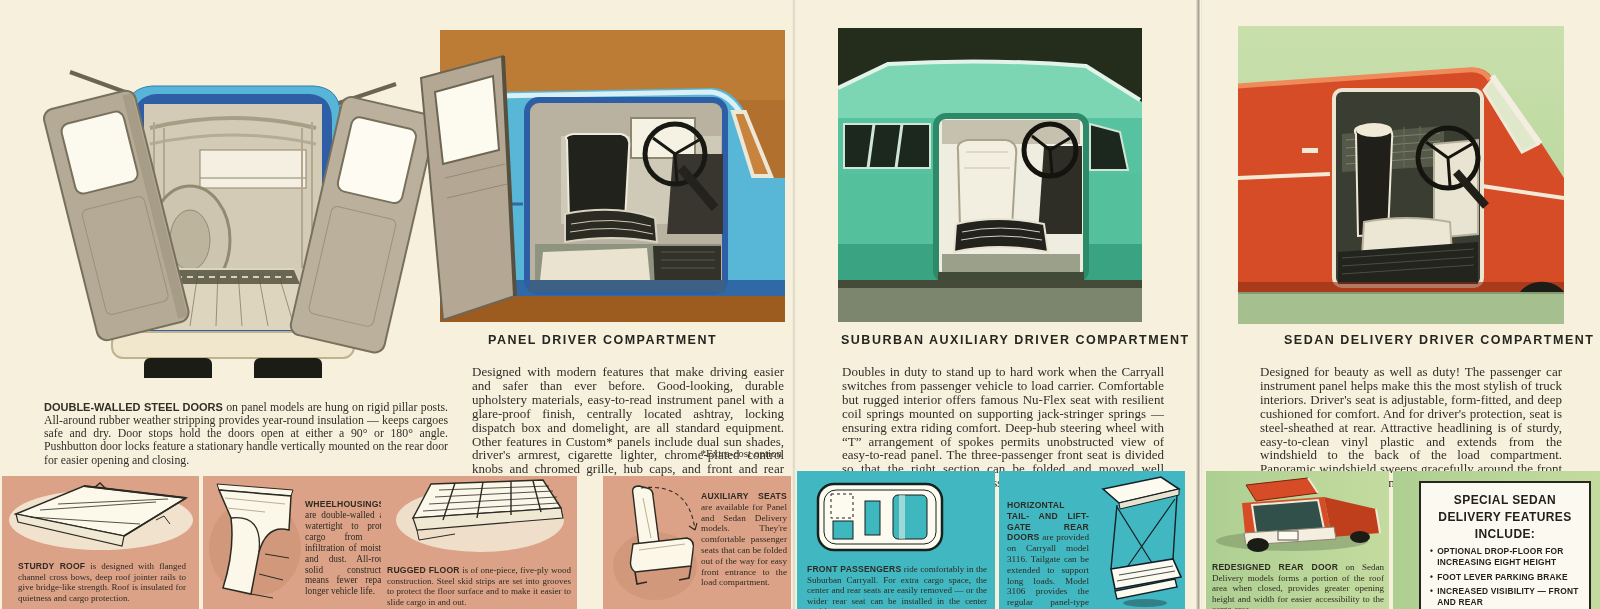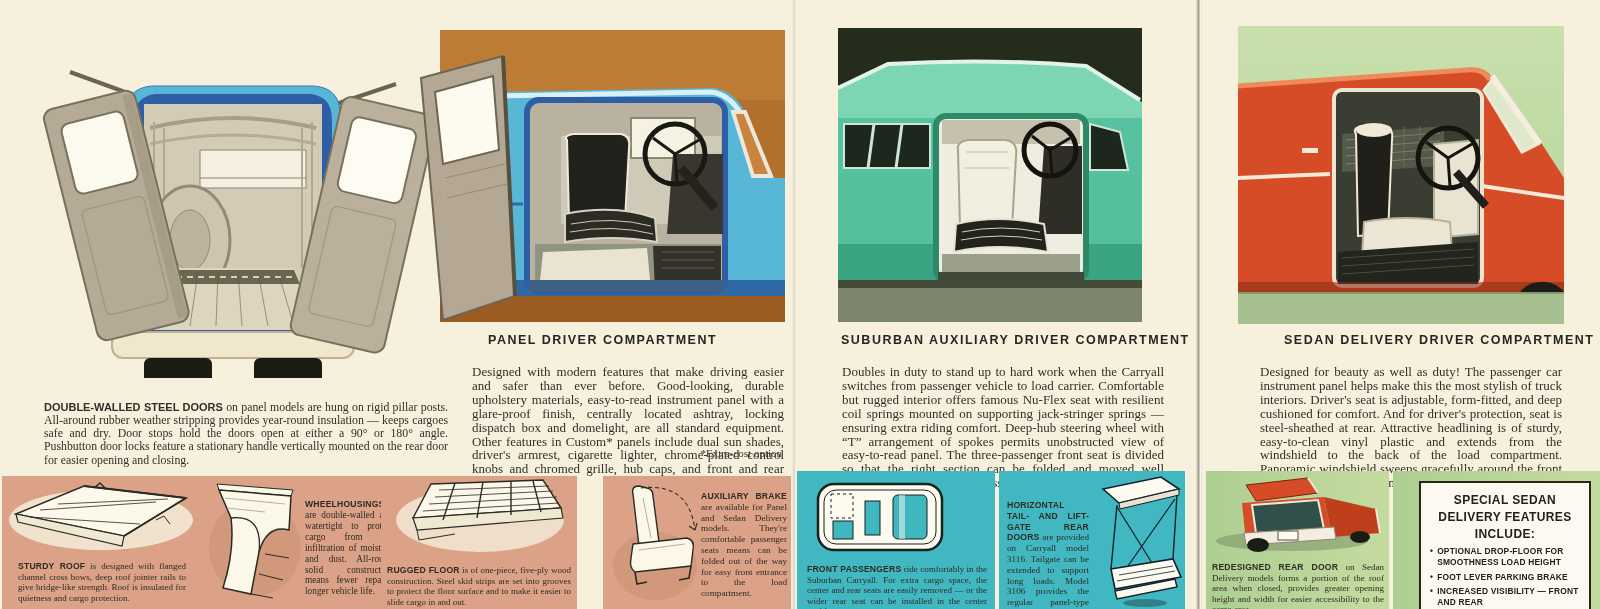--- a/index.html
+++ b/index.html
@@ -183,21 +183,21 @@
   <div class="heading" style="left:472px;top:333px;margin-left:16px;">PANEL DRIVER COMPARTMENT</div>
   <p class="bodytext b2">Designed with modern features that make driving easier and safer than ever before. Good-looking, durable upholstery materials, easy-to-read instrument panel with a glare-proof finish, centrally located ashtray, locking dispatch box and domelight, are all standard equipment. Other features in Custom* panels include dual sun shades, driver's armrest, cigarette lighter, chrome-plated control knobs and chromed grille, hub caps, and front and rear bumpers.</p>
   <div class="fn2">*Extra-cost option</div>
 
   <div class="heading" style="left:841px;top:333px;">SUBURBAN AUXILIARY DRIVER COMPARTMENT</div>
   <p class="bodytext b3">Doubles in duty to stand up to hard work when the Carryall switches from passenger vehicle to load carrier. Comfortable but rugged interior offers famous Nu-Flex seat with resilient coil springs mounted on supporting jack-stringer springs — ensuring extra riding comfort. Deep-hub steering wheel with “T” arrangement of spokes permits unobstructed view of easy-to-read panel. The three-passenger front seat is divided so that the right section can be folded and moved well forward to provide easy access to the center and rear seats.</p>
 
   <div class="heading" style="left:1260px;top:333px;margin-left:24px;">SEDAN DELIVERY DRIVER COMPARTMENT</div>
   <p class="bodytext b4">Designed for beauty as well as duty! The passenger car instrument panel helps make this the most stylish of truck interiors. Driver's seat is adjustable, form-fitted, and deep cushioned for comfort. And for driver's protection, seat is steel-sheathed at rear. Attractive headlining is of sturdy, easy-to-clean vinyl plastic and extends from the windshield to the back of the load compartment. Panoramic windshield sweeps gracefully around the front of the driver compartment to give 1,135 square inches of forward viewing area.</p>
 
-  <div class="panel salmon" style="left:2px;width:197px;padding-left:8px;">
+  <div class="panel salmon" style="left:2px;width:197px;">
     <div class="abs" style="left:4px;top:4px;">
       <svg viewBox="0 0 190 72" width="190" height="72">
         <ellipse cx="95" cy="40" rx="92" ry="30" fill="#f4edda" opacity="0.85"></ellipse>
         <path d="M10,34 L78,6 L180,18 L118,56 Z" fill="#fcf8ea" stroke="#2b2a23" stroke-width="1.5"></path>
         <path d="M10,34 L118,56 L116,66 L12,42 Z" fill="#efe8d3" stroke="#2b2a23" stroke-width="1.2"></path>
         <path d="M34,30 L150,22 M52,24 L162,19 M24,37 L134,44" stroke="#2b2a23" stroke-width="0.8" fill="none"></path>
         <path d="M78,6 L180,18" stroke="#2b2a23" stroke-width="2"></path>
         <path d="M118,56 L180,18" stroke="#2b2a23" stroke-width="1.5"></path>
         <path d="M150,40 l8,-4 l6,8" fill="none" stroke="#2b2a23"></path>
         <path d="M88,8 l6,-5 l6,6" fill="none" stroke="#2b2a23" stroke-width="1.4"></path>
@@ -239,21 +239,21 @@
       <svg viewBox="0 0 96 126" width="96" height="126">
         <ellipse cx="52" cy="86" rx="42" ry="34" fill="#c98d72" opacity="0.5"></ellipse>
         <path d="M30,14 Q28,6 36,6 L44,8 Q50,9 50,16 L56,62 L36,66 Z" fill="#fbf7e9" stroke="#2b2a23" stroke-width="1.4"></path>
         <path d="M30,64 L84,58 Q92,60 90,70 L88,86 L32,92 Q26,88 28,78 Z" fill="#fbf7e9" stroke="#2b2a23" stroke-width="1.4"></path>
         <path d="M32,92 L34,104 L44,102 M88,86 L86,98 L76,100" fill="none" stroke="#2b2a23" stroke-width="1.6"></path>
         <path d="M38,8 Q86,2 92,50" fill="none" stroke="#2b2a23" stroke-width="1.1" stroke-dasharray="4 3"></path>
         <path d="M92,50 l-6,-4 M92,50 l2,-7" stroke="#2b2a23" stroke-width="1.1" fill="none"></path>
         <path d="M40,18 L48,58 M36,70 L82,64" stroke="#b9af94"></path>
       </svg>
     </div>
-    <p class="cap" style="left:98px;top:6px;width:86px;font-size:9.2px;"><span class="lead">AUXILIARY BRAKE</span><span> are available for Panel and Sedan Delivery models. They're comfortable passenger seats means can be folded out of the way for easy front entrance to the load compartment.</span></p>
+    <p class="cap" style="left:98px;top:6px;width:86px;font-size:9.2px;"><span class="lead">AUXILIARY SEATS</span><span> are available for Panel and Sedan Delivery models. They're comfortable passenger seats that can be folded out of the way for easy front entrance to the load compartment.</span></p>
   </div>
 
   <div class="panel teal" style="left:797px;width:198px;">
     <div class="abs" style="left:18px;top:10px;">
       <svg viewBox="0 0 130 72" width="130" height="72">
         <rect x="3" y="3" width="124" height="66" rx="16" fill="#fdfaf0" stroke="#17211c" stroke-width="2.5"></rect>
         <rect x="9" y="9" width="112" height="54" rx="12" fill="none" stroke="#17211c" stroke-width="1"></rect>
         <rect x="16" y="13" width="22" height="24" fill="none" stroke="#17211c" stroke-dasharray="3 3"></rect>
         <rect x="18" y="40" width="20" height="18" fill="#3fb7bf" stroke="#17211c"></rect>
         <rect x="50" y="20" width="15" height="34" fill="#3fb7bf" stroke="#17211c"></rect>
@@ -297,21 +297,21 @@
       </svg>
     </div>
     <p class="cap" style="left:6px;top:82px;width:172px;"><span class="lead">REDESIGNED REAR DOOR</span><span> on Sedan Delivery models forms a portion of the roof area when closed, provides greater opening height and width for easier accessibility to the cargo area.</span></p>
   </div>
 
   <div class="panel green" style="left:1393px;width:207px;">
     <div class="fbox">
       <div class="fb-title">SPECIAL SEDAN DELIVERY FEATURES INCLUDE:</div>
       <div class="fb-item">
           <span class="dot">•</span>
-          <span>OPTIONAL DROP-FLOOR FOR SMOOTHNESS LOAD HEIGHT</span>
+          <span>OPTIONAL DROP-FLOOR FOR INCREASING EIGHT HEIGHT</span>
         </div>
       <div class="fb-item">
           <span class="dot">•</span>
           <span>FOOT LEVER PARKING BRAKE</span>
         </div>
       <div class="fb-item">
           <span class="dot">•</span>
           <span>INCREASED VISIBILITY — FRONT AND REAR</span>
         </div>
       <div class="fb-item">

